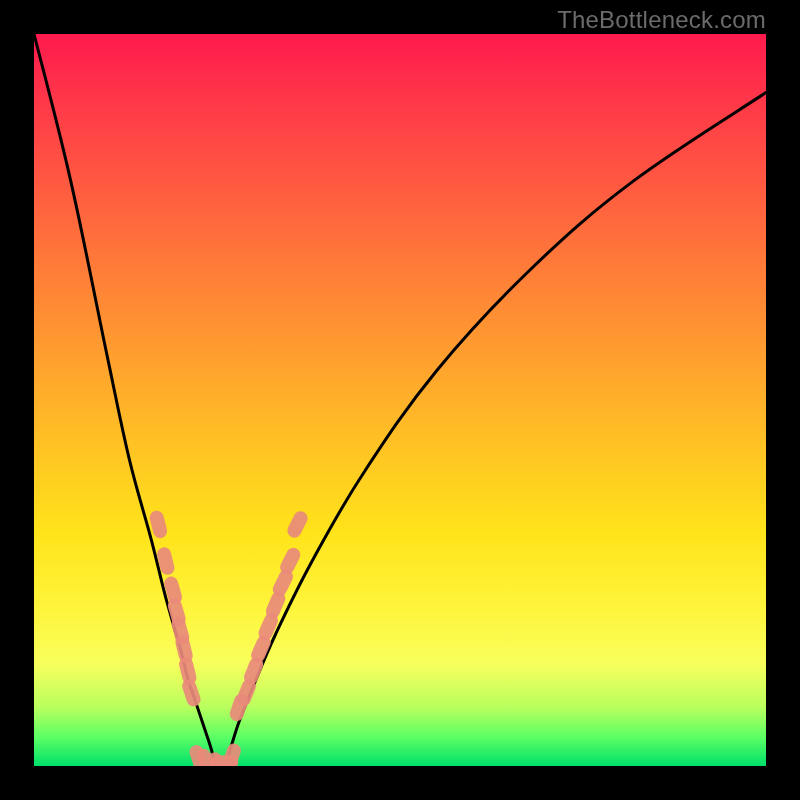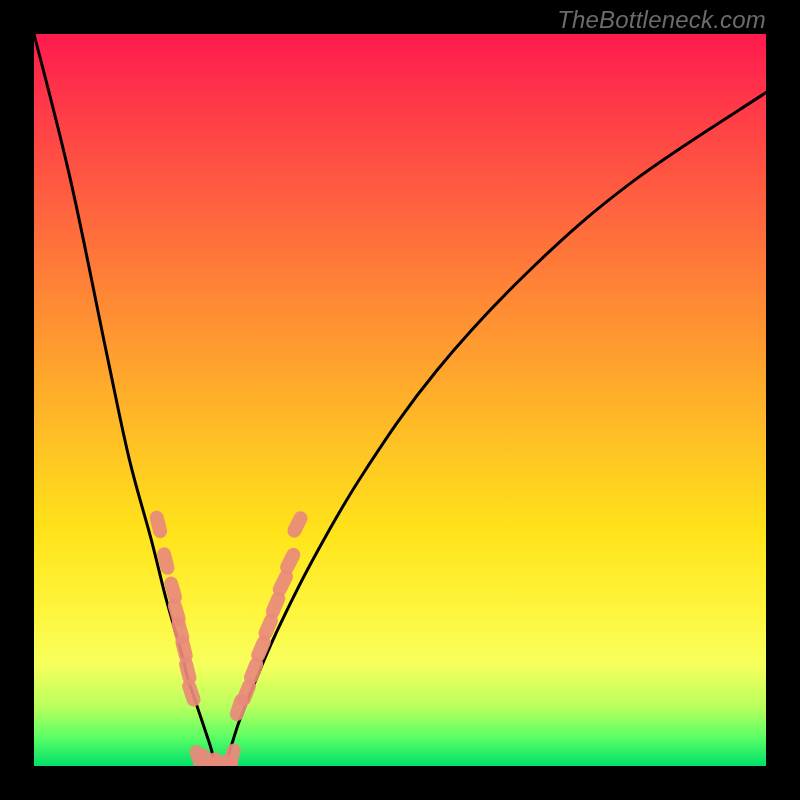--- a/index.html
+++ b/index.html
@@ -11,21 +11,20 @@
     background: #000;
     font-family: Arial, Helvetica, sans-serif;
   }
   .frame {
     position: absolute;
     left: 0;
     top: 0;
     width: 800px;
     height: 580px;
     background: #000;
-    font-style: italic;
   }
   .plot {
     position: absolute;
     left: 34px;
     top: 34px;
     width: 732px;
     height: 732px;
     
     background: linear-gradient(
       to bottom,

